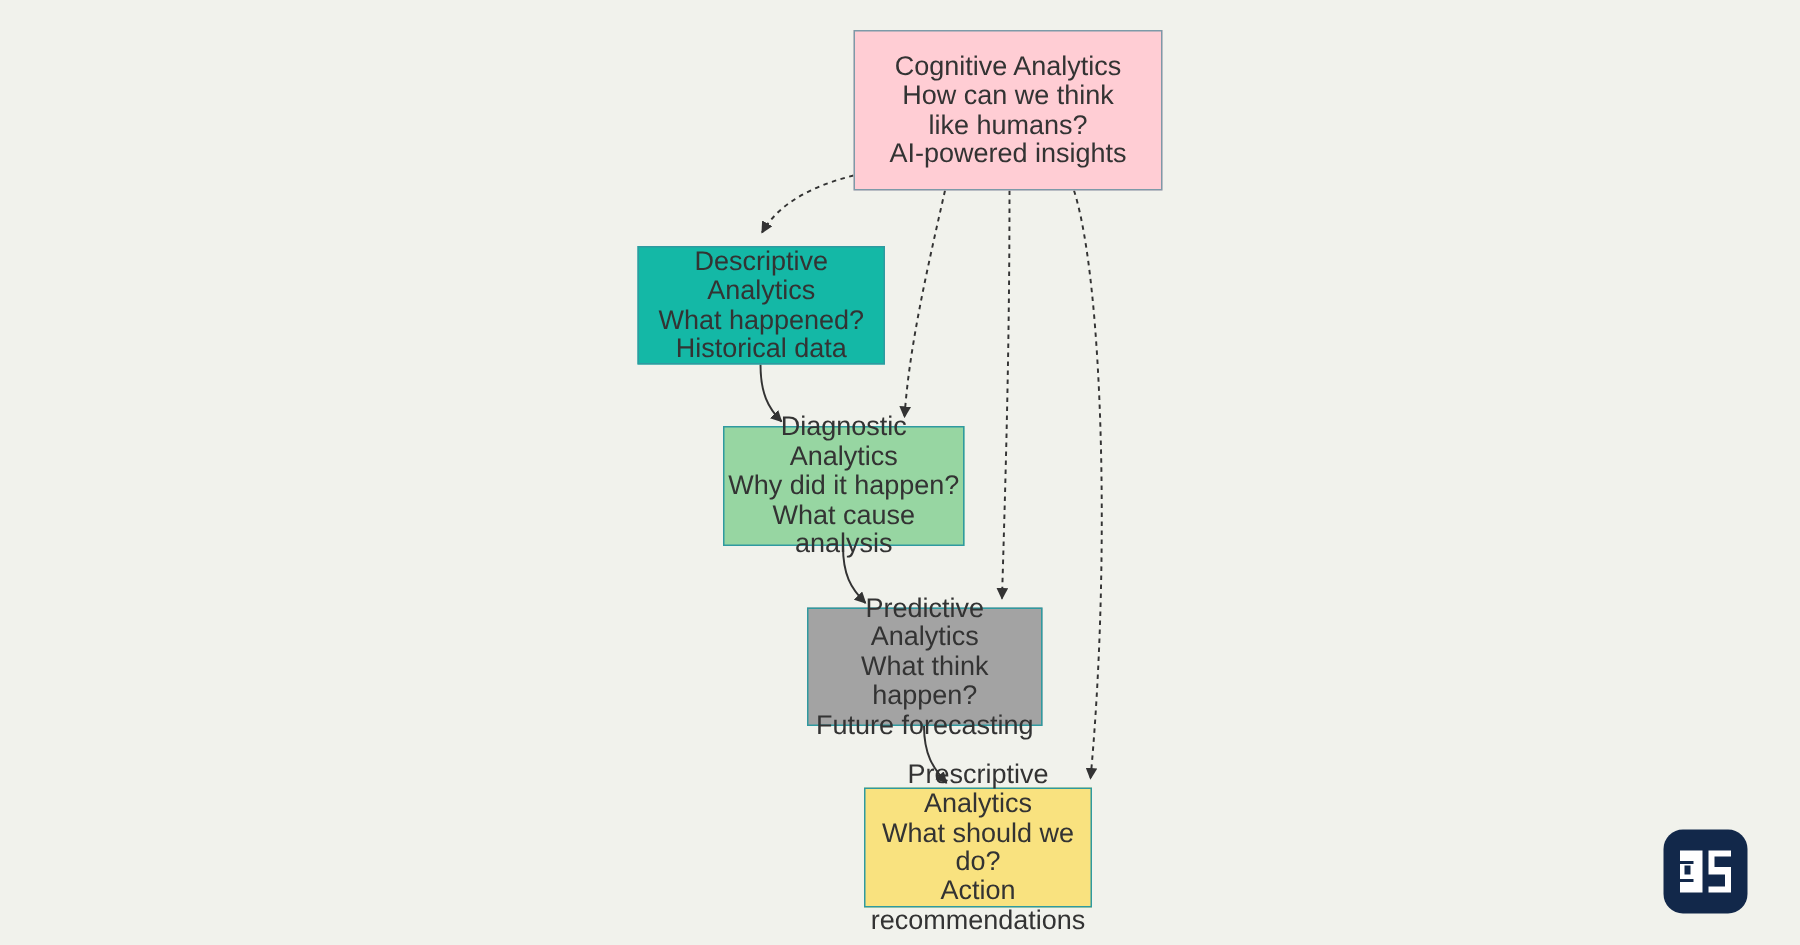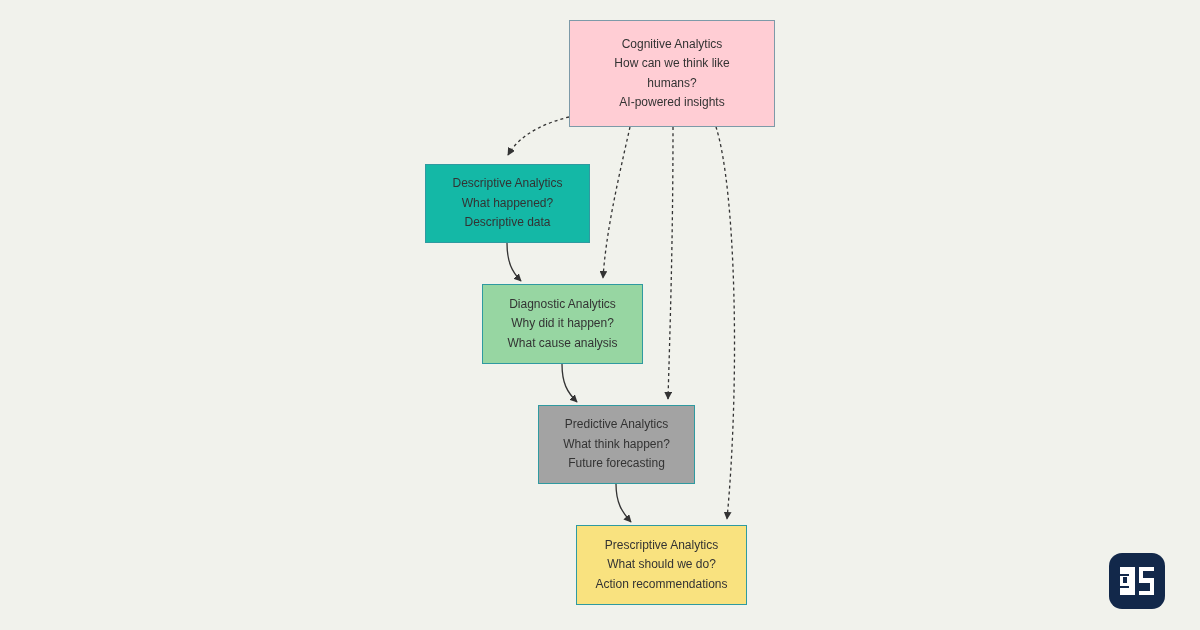--- a/index.html
+++ b/index.html
@@ -31,21 +31,21 @@
     position: absolute;
     box-sizing: border-box;
     display: flex;
     flex-direction: column;
     align-items: center;
     justify-content: center;
     text-align: center;
     border-width: 1px;
     border-style: solid;
     color: #333333;
-    font-size: 12px;
+    font-size: 18px;
     line-height: 19.4px;
     z-index: 2;
   }
   .node .line {
     display: block;
     white-space: normal;
   }
   #node-cognitive {
     left: 569px;
     top: 20px;
@@ -75,21 +75,21 @@
     left: 538px;
     top: 405px;
     width: 157px;
     height: 79px;
     background: #a3a3a3;
     border-color: #2f9aa0;
   }
   #node-prescriptive {
     left: 576px;
     top: 525px;
-    width: 171px;
+    width: 152px;
     height: 80px;
     background: #f9e27f;
     border-color: #2f9aa0;
   }
   #brand-badge {
     position: absolute;
     left: 1109px;
     top: 553px;
     width: 56px;
     height: 56px;
@@ -133,21 +133,21 @@
 
   <div class="node" id="node-cognitive">
     <span class="line">Cognitive Analytics</span>
     <span class="line">How can we think like humans?</span>
     <span class="line">AI-powered insights</span>
   </div>
 
   <div class="node" id="node-descriptive">
     <span class="line">Descriptive Analytics</span>
     <span class="line">What happened?</span>
-    <span class="line">Descriptive data</span>
+    <span class="line">Historical data</span>
   </div>
 
   <div class="node" id="node-diagnostic">
     <span class="line">Diagnostic Analytics</span>
     <span class="line">Why did it happen?</span>
     <span class="line">What cause analysis</span>
   </div>
 
   <div class="node" id="node-predictive">
     <span class="line">Predictive Analytics</span>

